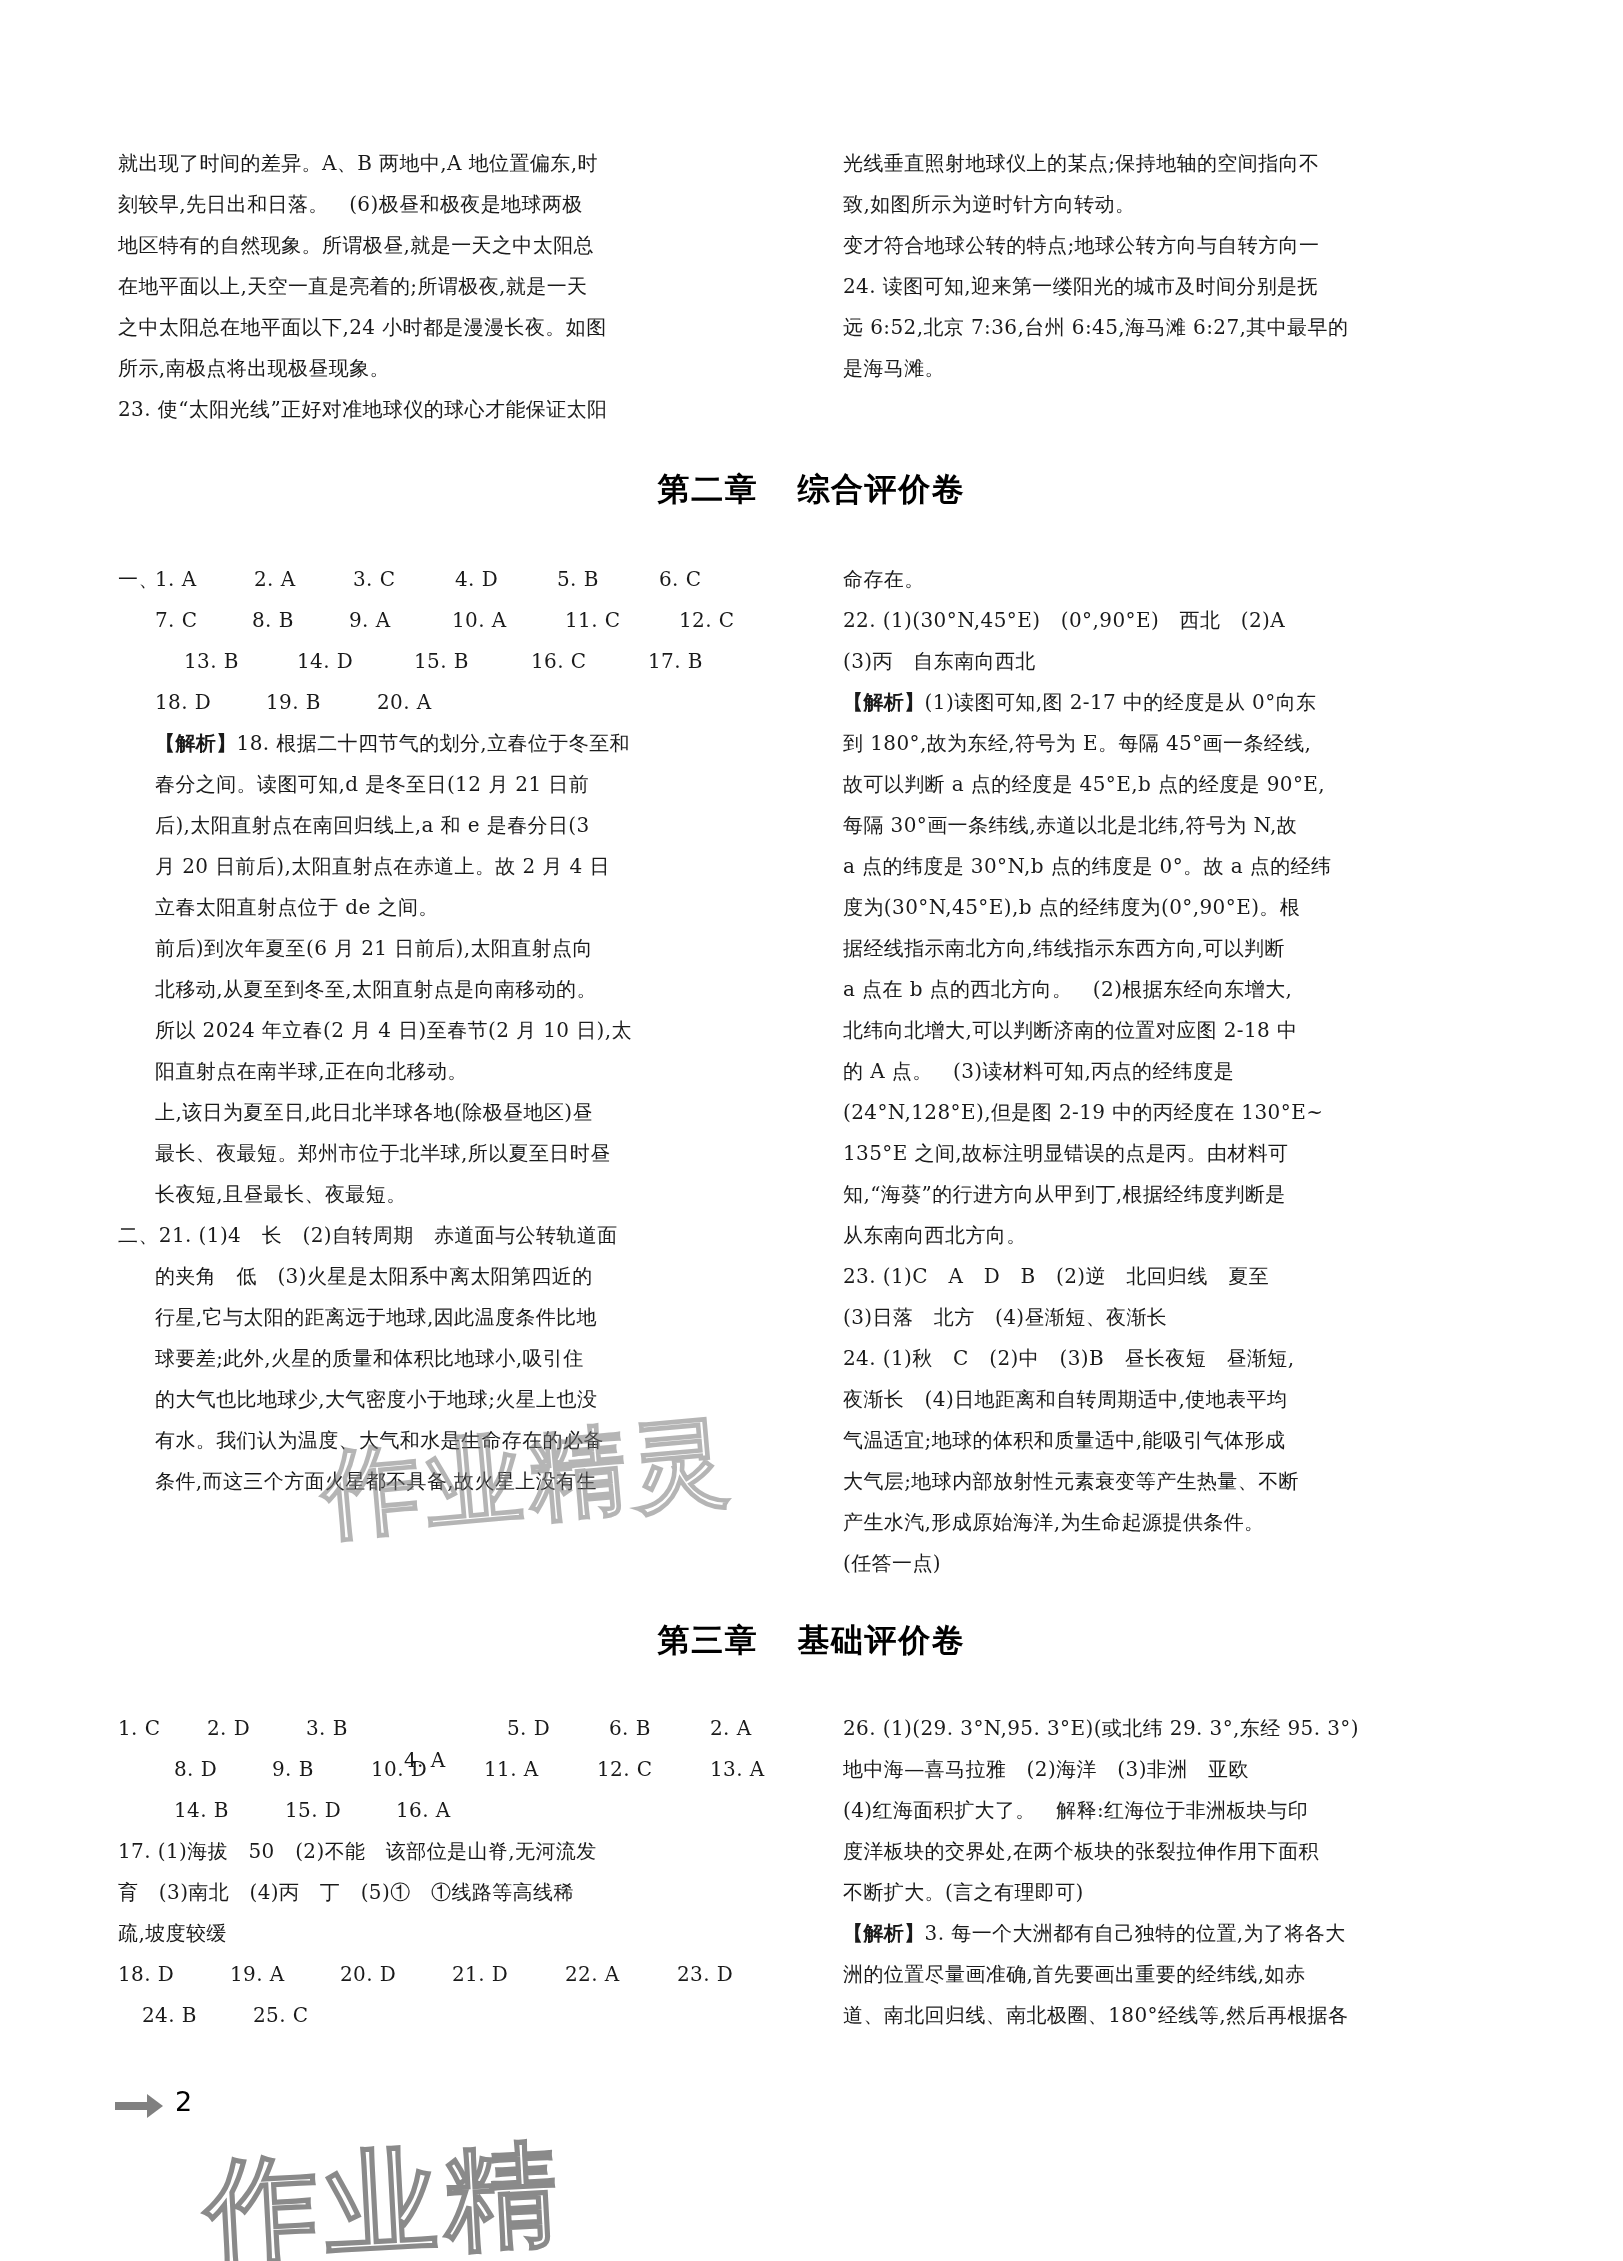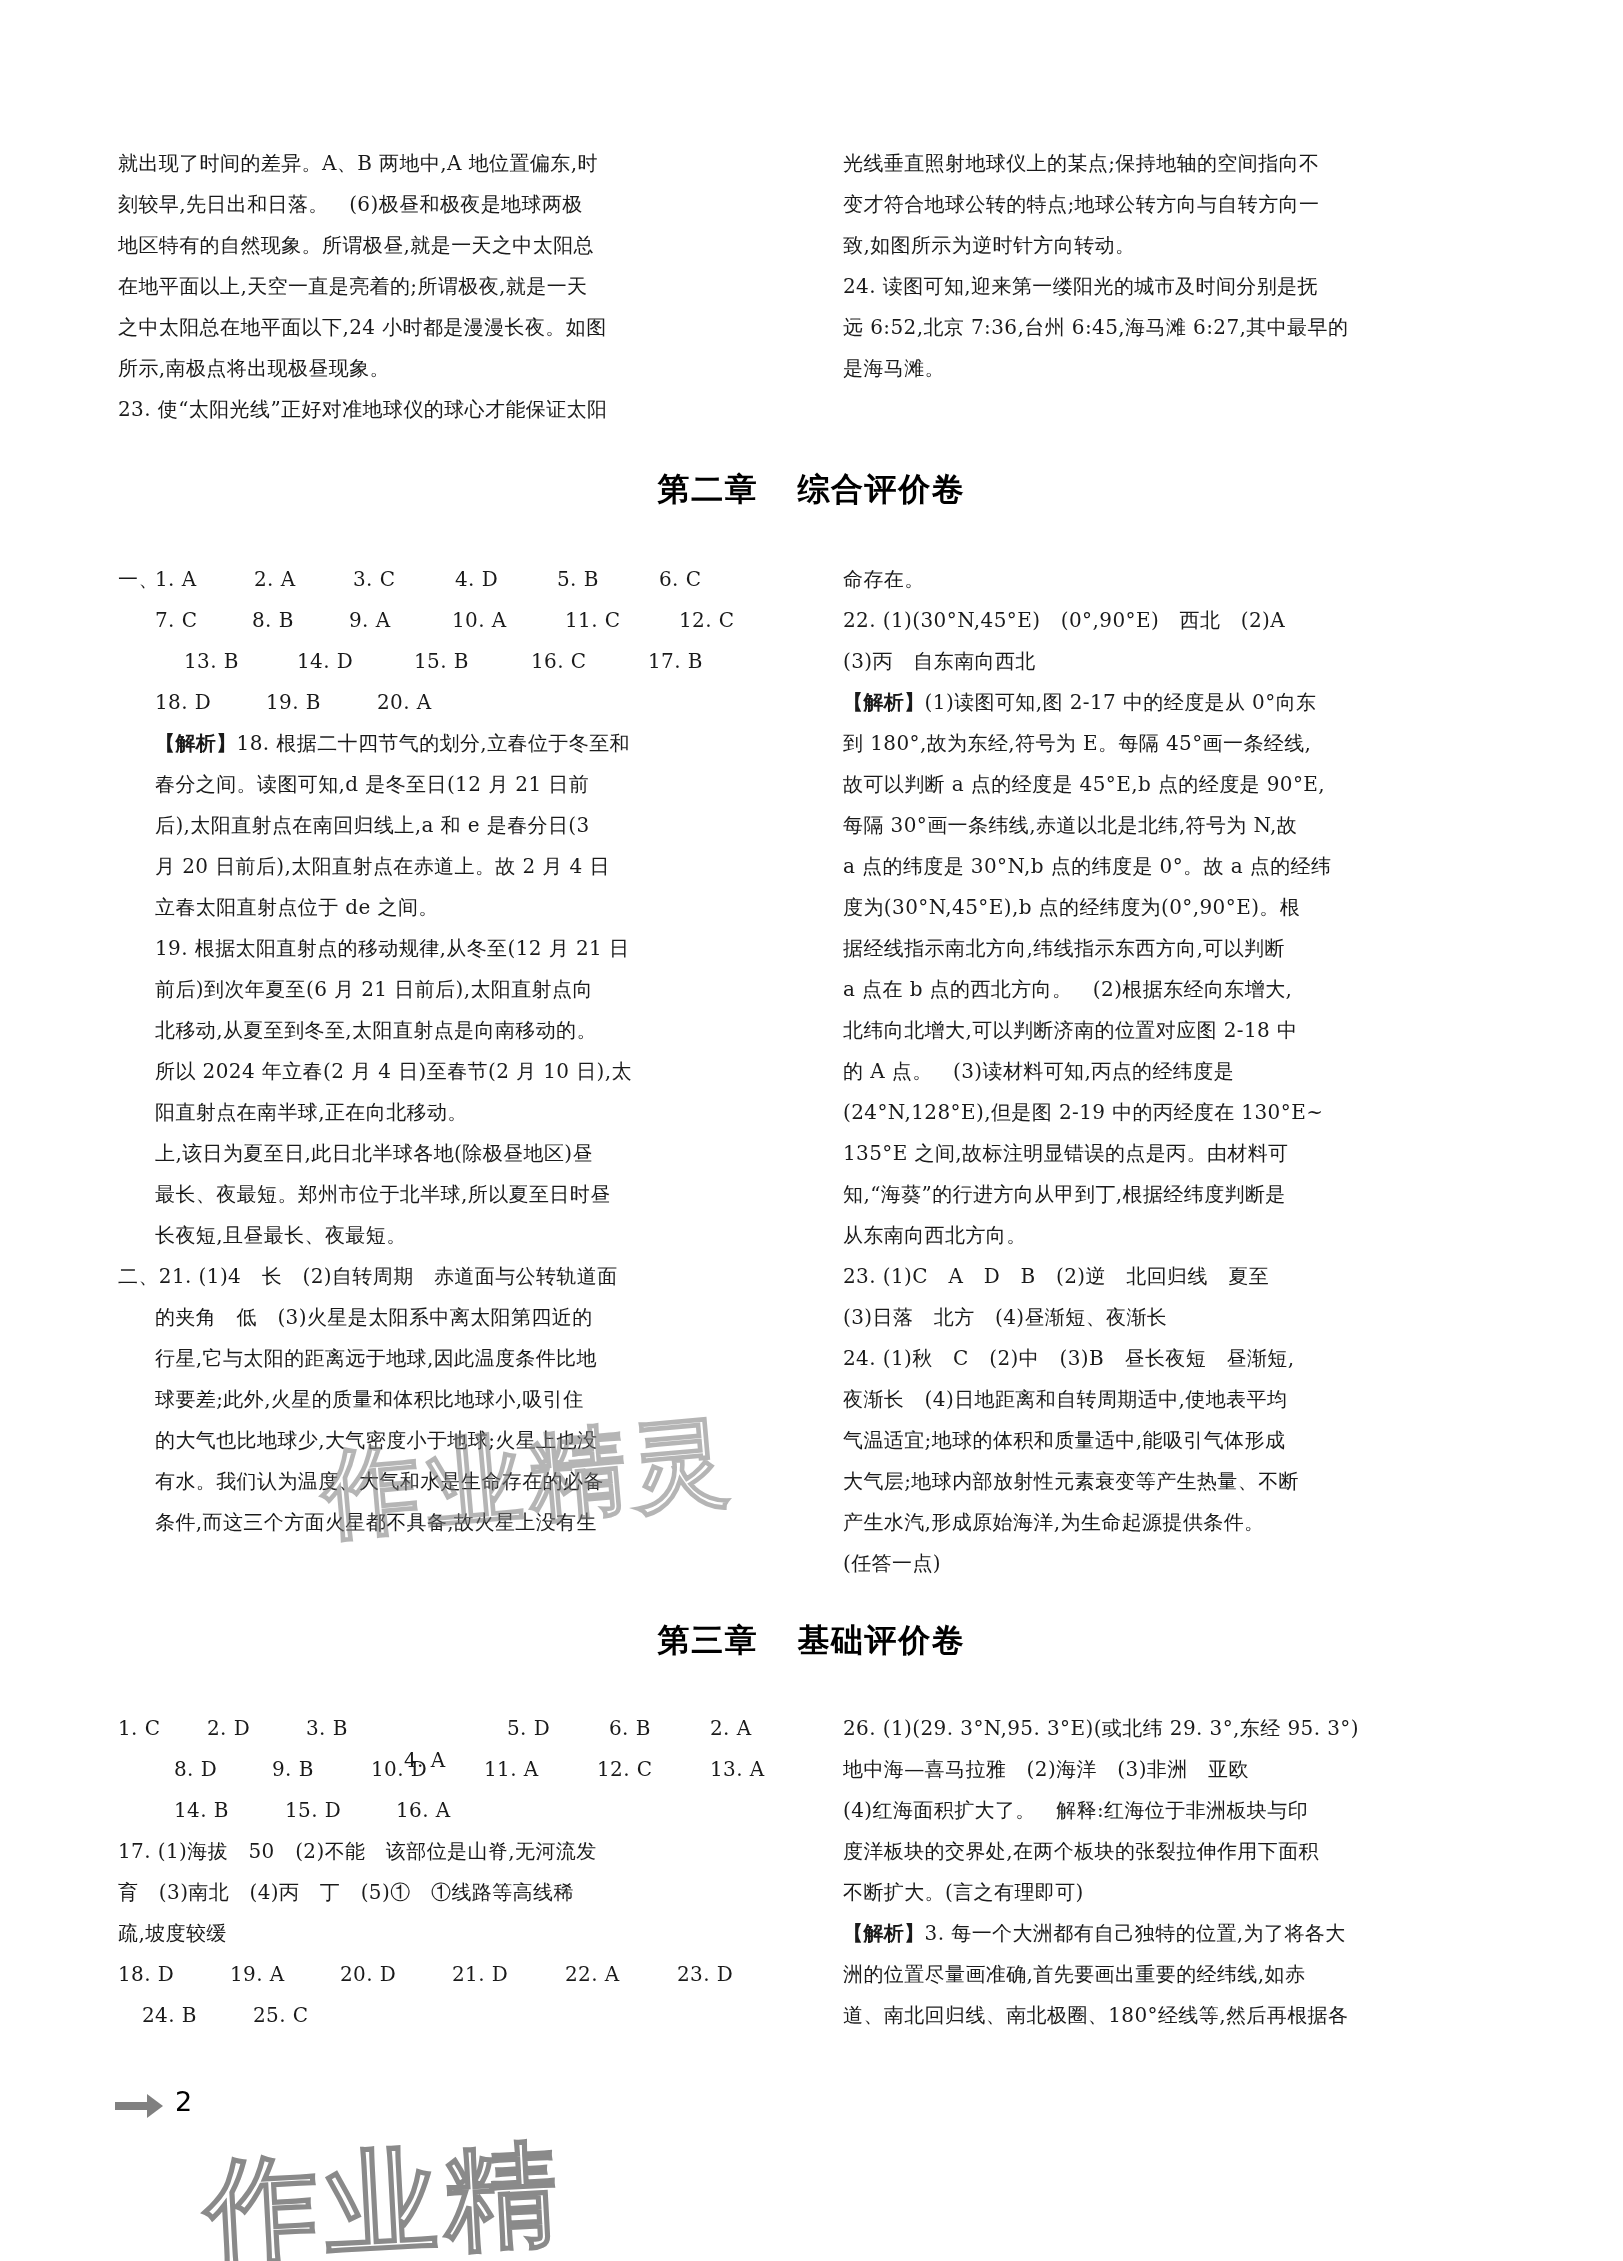--- a/index.html
+++ b/index.html
@@ -56,22 +56,22 @@
   <div class="line">刻较早,先日出和日落。　(6)极昼和极夜是地球两极</div>
   <div class="line">地区特有的自然现象。所谓极昼,就是一天之中太阳总</div>
   <div class="line">在地平面以上,天空一直是亮着的;所谓极夜,就是一天</div>
   <div class="line">之中太阳总在地平面以下,24 小时都是漫漫长夜。如图</div>
   <div class="line">所示,南极点将出现极昼现象。</div>
   <div class="line">23. 使“太阳光线”正好对准地球仪的球心才能保证太阳</div>
 </div>
 
 <div class="col col-right" style="top:143px;">
   <div class="line">光线垂直照射地球仪上的某点;保持地轴的空间指向不</div>
+  <div class="line">致,如图所示为逆时针方向转动。</div>
   <div class="line">变才符合地球公转的特点;地球公转方向与自转方向一</div>
-  <div class="line">致,如图所示为逆时针方向转动。</div>
   <div class="line">24. 读图可知,迎来第一缕阳光的城市及时间分别是抚</div>
   <div class="line">远 6:52,北京 7:36,台州 6:45,海马滩 6:27,其中最早的</div>
   <div class="line">是海马滩。</div>
 </div>
 
 <div class="chapter-title" style="top:468px;">
   <span>第二章</span><span class="gap"></span><span>综合评价卷</span>
 </div>
 
 <div class="col col-left" style="top:559px;">
@@ -104,21 +104,20 @@
     <span style="width:111px;">19. B</span>
     <span>20. A</span>
   </div>
   <div class="line indent1">
     <span class="bold-tag">【解析】</span><span>18. 根据二十四节气的划分,立春位于冬至和</span>
   </div>
   <div class="line indent1">春分之间。读图可知,d 是冬至日(12 月 21 日前</div>
   <div class="line indent1">后),太阳直射点在南回归线上,a 和 e 是春分日(3</div>
   <div class="line indent1">月 20 日前后),太阳直射点在赤道上。故 2 月 4 日</div>
   <div class="line indent1">立春太阳直射点位于 de 之间。</div>
-  <div class="line indent1">19. 根据太阳直射点的移动规律,从冬至(12 月 21 日</div>
   <div class="line indent1">前后)到次年夏至(6 月 21 日前后),太阳直射点向</div>
   <div class="line indent1">北移动,从夏至到冬至,太阳直射点是向南移动的。</div>
   <div class="line indent1">所以 2024 年立春(2 月 4 日)至春节(2 月 10 日),太</div>
   <div class="line indent1">阳直射点在南半球,正在向北移动。</div>
   <div class="line indent1">上,该日为夏至日,此日北半球各地(除极昼地区)昼</div>
   <div class="line indent1">最长、夜最短。郑州市位于北半球,所以夏至日时昼</div>
   <div class="line indent1">长夜短,且昼最长、夜最短。</div>
   <div class="line">
     <span>二、</span><span>21. (1)4　长　(2)自转周期　赤道面与公转轨道面</span>
   </div>

